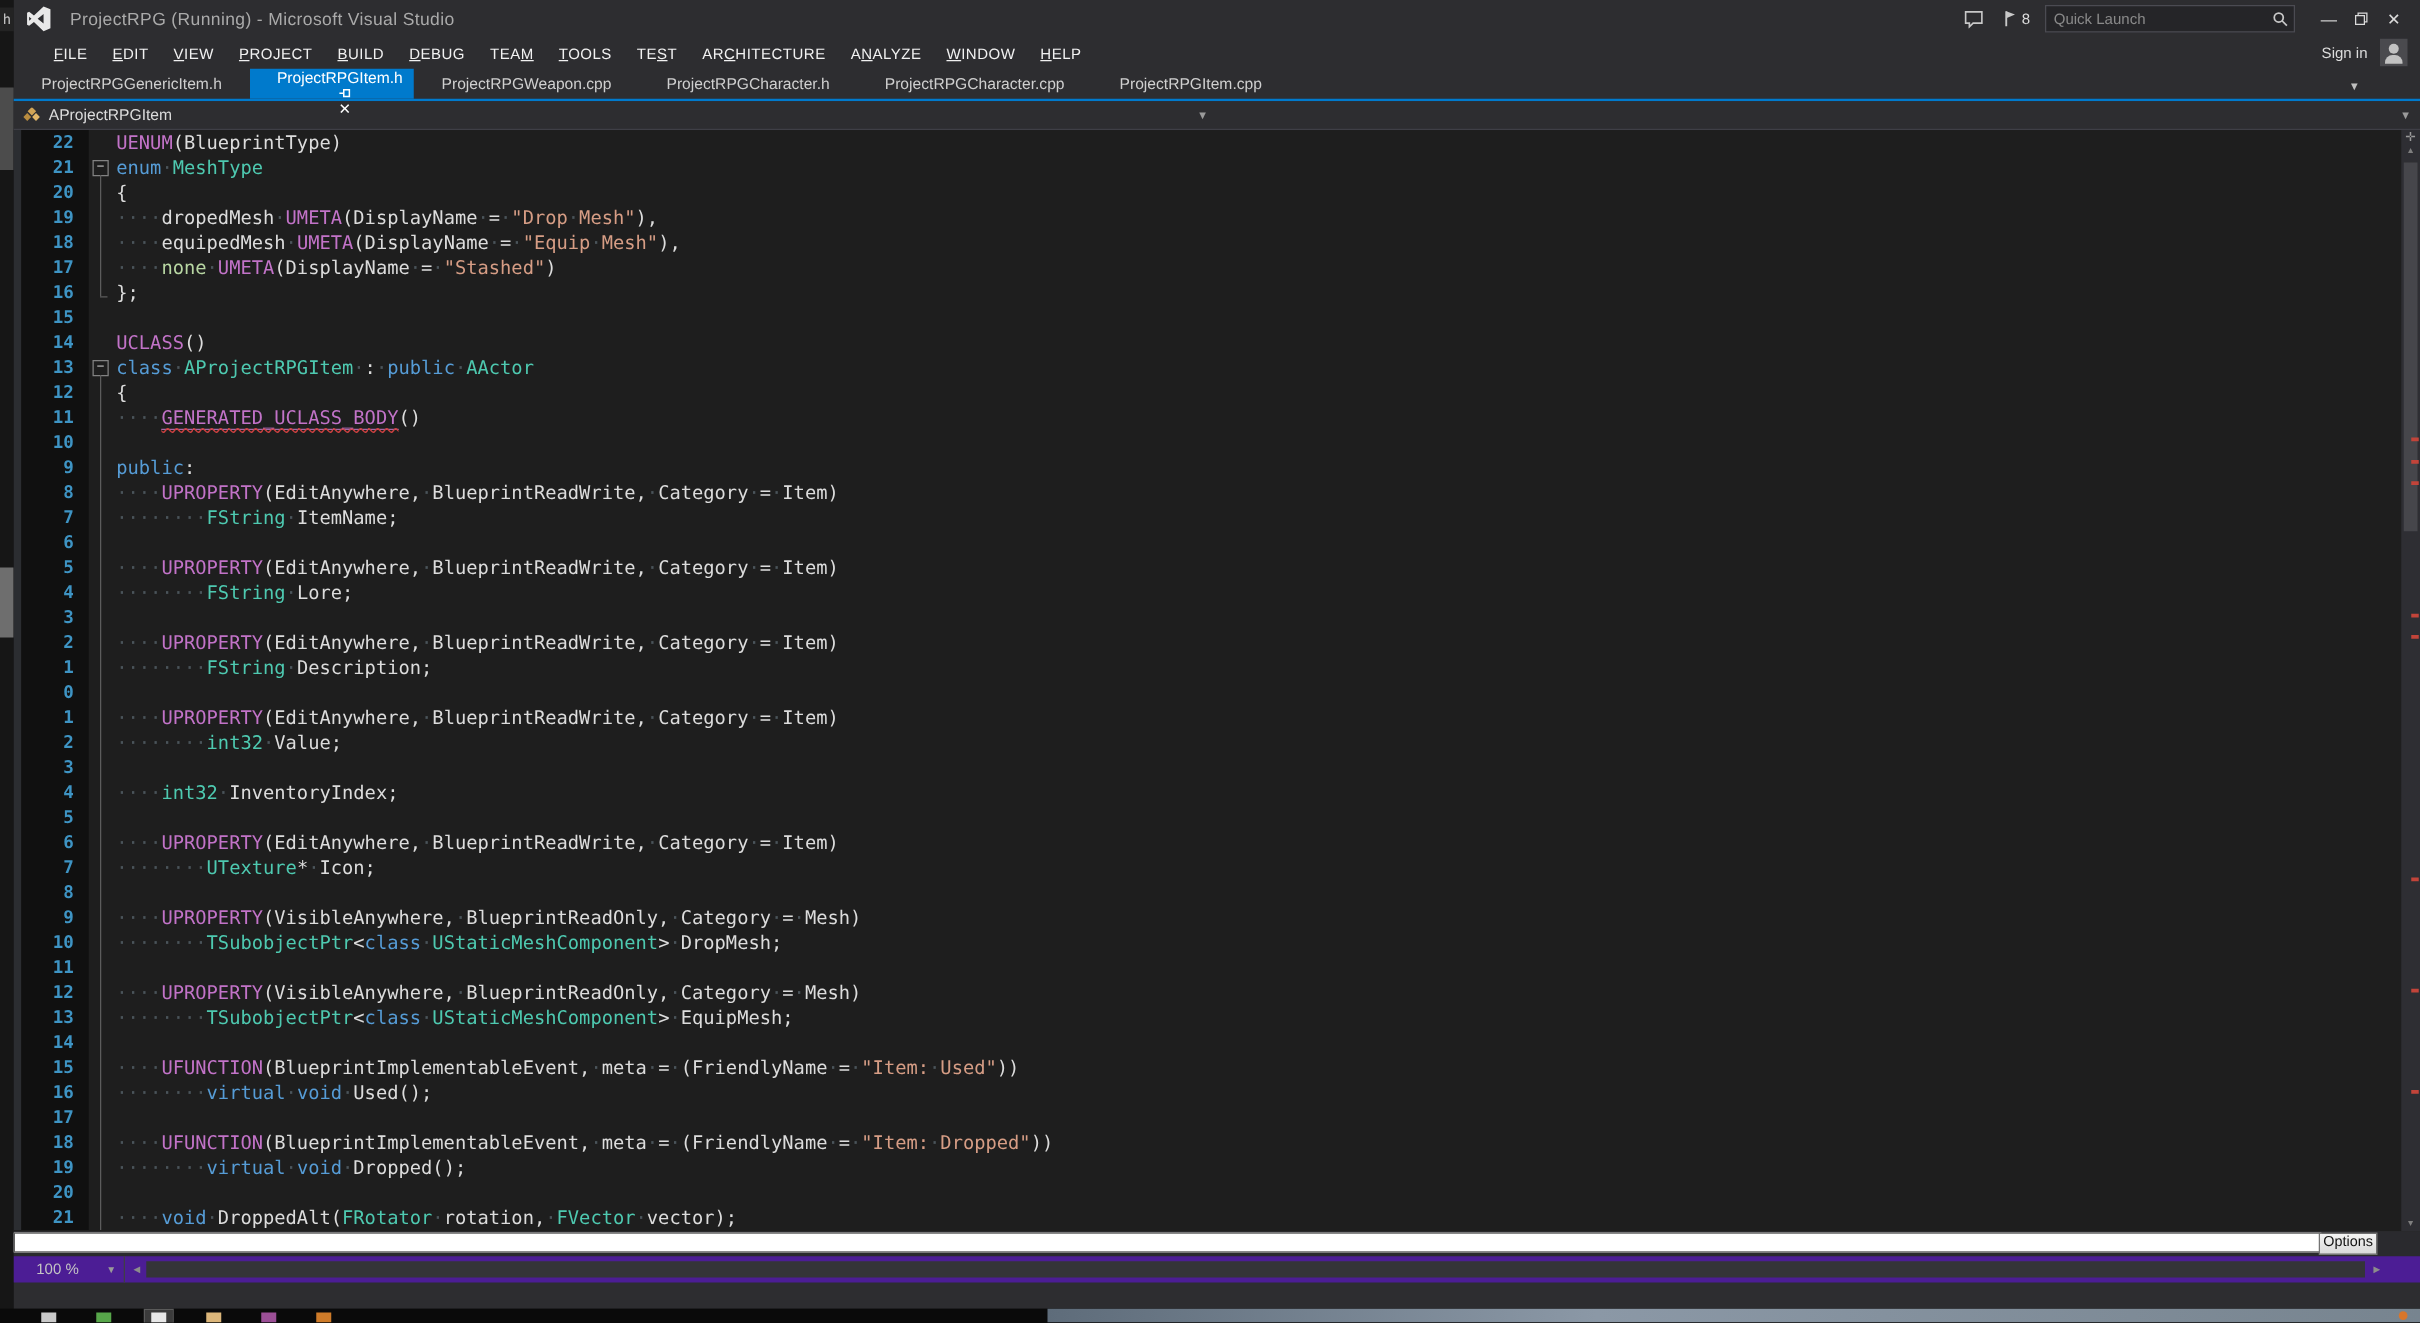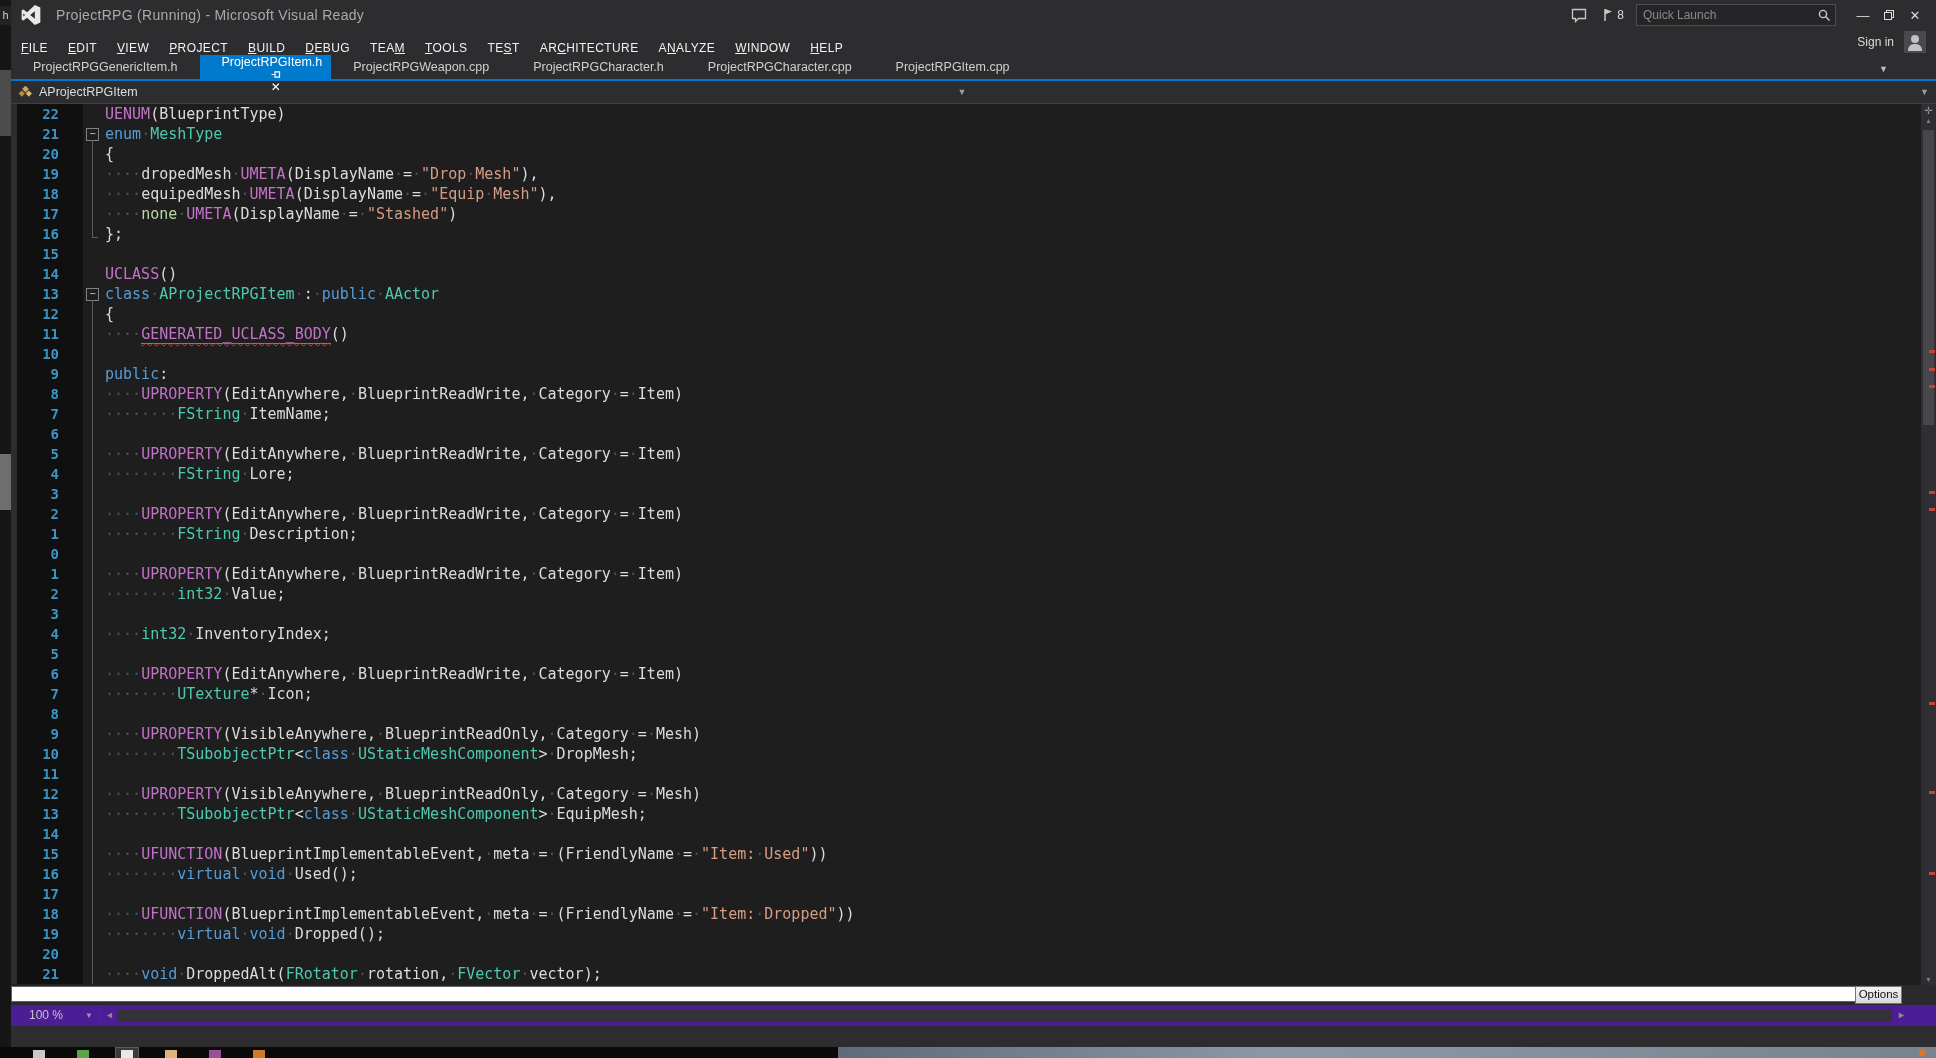--- a/index.html
+++ b/index.html
@@ -25,21 +25,21 @@
   .qlaunch{width:198px;height:20px;background:#252528;border:1px solid #4B4B52;display:flex;
     align-items:center;margin-right:14px;}
   .qlaunch input{flex:1;background:transparent;border:0;outline:0;color:#DCDCDC;font-size:12px;
     padding:0 6px;font-family:"Liberation Sans",sans-serif;}
   .qlaunch input::placeholder{color:#8A8A8A;}
   .winbtns{display:flex;align-items:center;margin-right:8px;}
   .winbtn{width:26px;height:22px;display:flex;align-items:center;justify-content:center;
     color:#DADADA;font-size:13px;}
 
   
-  #menubar{position:relative;height:25px;display:flex;align-items:flex-end;padding-left:0;}
+  #menubar{position:relative;height:25px;display:flex;align-items:center;padding-left:22px;}
   .menu-item{color:#F1F1F1;font-size:12px;padding:0 10px;letter-spacing:.4px;}
   .menu-item .u{text-decoration:underline;}
   .signin{position:absolute;right:42px;top:5px;color:#DCDCDC;font-size:12px;}
   .avatar{position:absolute;right:10px;top:1px;width:22px;height:22px;background:#4A4A4E;}
   .avatar .head{position:absolute;left:7px;top:4px;width:8px;height:8px;border-radius:50%;background:#C2C2C2;}
   .avatar .body{position:absolute;left:4px;top:13px;width:14px;height:7px;border-radius:6px 6px 0 0;background:#C2C2C2;}
 
   
   #tabrow{position:relative;height:24px;display:flex;align-items:flex-end;}
   .tab{height:24px;display:flex;align-items:center;padding:0 22px;color:#CFCFCF;font-size:12.5px;white-space:nowrap;}
@@ -54,21 +54,21 @@
   .combo{flex:1;position:relative;display:flex;align-items:center;}
   .combo .cicon{margin-left:7px;display:flex;}
   .combo .clabel{color:#DCDCDC;font-size:12.5px;margin-left:6px;}
   .combo .carrow{position:absolute;right:7px;color:#9A9A9A;font-size:9px;}
 
   
   #editor{position:relative;height:881px;background:#1E1E1E;overflow:hidden;}
   .row{display:flex;height:20px;line-height:20px;font-family:"DejaVu Sans Mono",monospace;
     font-size:15px;white-space:pre;}
   .mgn{width:6px;background:#2B2D31;}
-  .lncell{width:42px;background:#101010;color:#3E94C4;text-align:right;padding-right:24px;
+  .lncell{width:42px;background:#101010;color:#3E94C4;text-align:right;padding-right:12px;
     font-size:14px;font-weight:600;}
   .foldcell{width:20px;position:relative;flex:none;}
   .f-line::before{content:"";position:absolute;left:9px;top:0;bottom:0;width:1px;background:#5C5C5C;}
   .f-end::before{content:"";position:absolute;left:9px;top:0;height:13px;width:1px;background:#5C5C5C;}
   .f-end::after{content:"";position:absolute;left:9px;top:13px;width:6px;height:1px;background:#5C5C5C;}
   .f-minus::after{content:"";position:absolute;left:9px;top:16px;bottom:0;width:1px;background:#5C5C5C;}
   .fbox{position:absolute;left:3px;top:4px;width:11px;height:11px;border:1px solid #828282;
     background:#1E1E1E;color:#C8C8C8;font-size:10px;line-height:9px;text-align:center;}
   .codecell{flex:1;padding-left:2px;}
   .p{color:#DCDCDC;} .k{color:#569CD6;} .t{color:#4EC9B0;} .m{color:#C273C8;}
@@ -130,21 +130,21 @@
   </div>
 
   <div id="win">
 
     <div id="titlebar">
       <span class="vslogo">
         <svg width="22" height="22" viewBox="0 0 20 20">
             <path d="M13.5 1 L6.5 7.6 L3 4.9 L1.5 5.6 V14.4 L3 15.1 L6.5 12.4 L13.5 19 L18.5 16.9 V3.1 Z M3 8.6 L4.7 10 L3 11.4 Z M13.5 6.6 V13.4 L9.2 10 Z" fill="#E8E8E8"></path>
           </svg>
       </span>
-      <span class="win-title">ProjectRPG (Running) - Microsoft Visual Ready</span>
+      <span class="win-title">ProjectRPG (Running) - Microsoft Visual Studio</span>
       <div class="tb-right">
         <span class="tb-icon">
           <svg width="17" height="15">
               <path d="M1.5 1.5 h13 v9 h-7 l-3 3 v-3 h-3 z" fill="none" stroke="#C8C8C8" stroke-width="1.3"></path>
             </svg>
         </span>
         <span class="notif">
           <svg width="12" height="14" style="margin-right:3px">
               <path d="M3 1 V13" stroke="#C8C8C8" stroke-width="1.5"></path>
               <path d="M3 1 L10 3.5 L3 6.5 Z" fill="#C8C8C8"></path>

